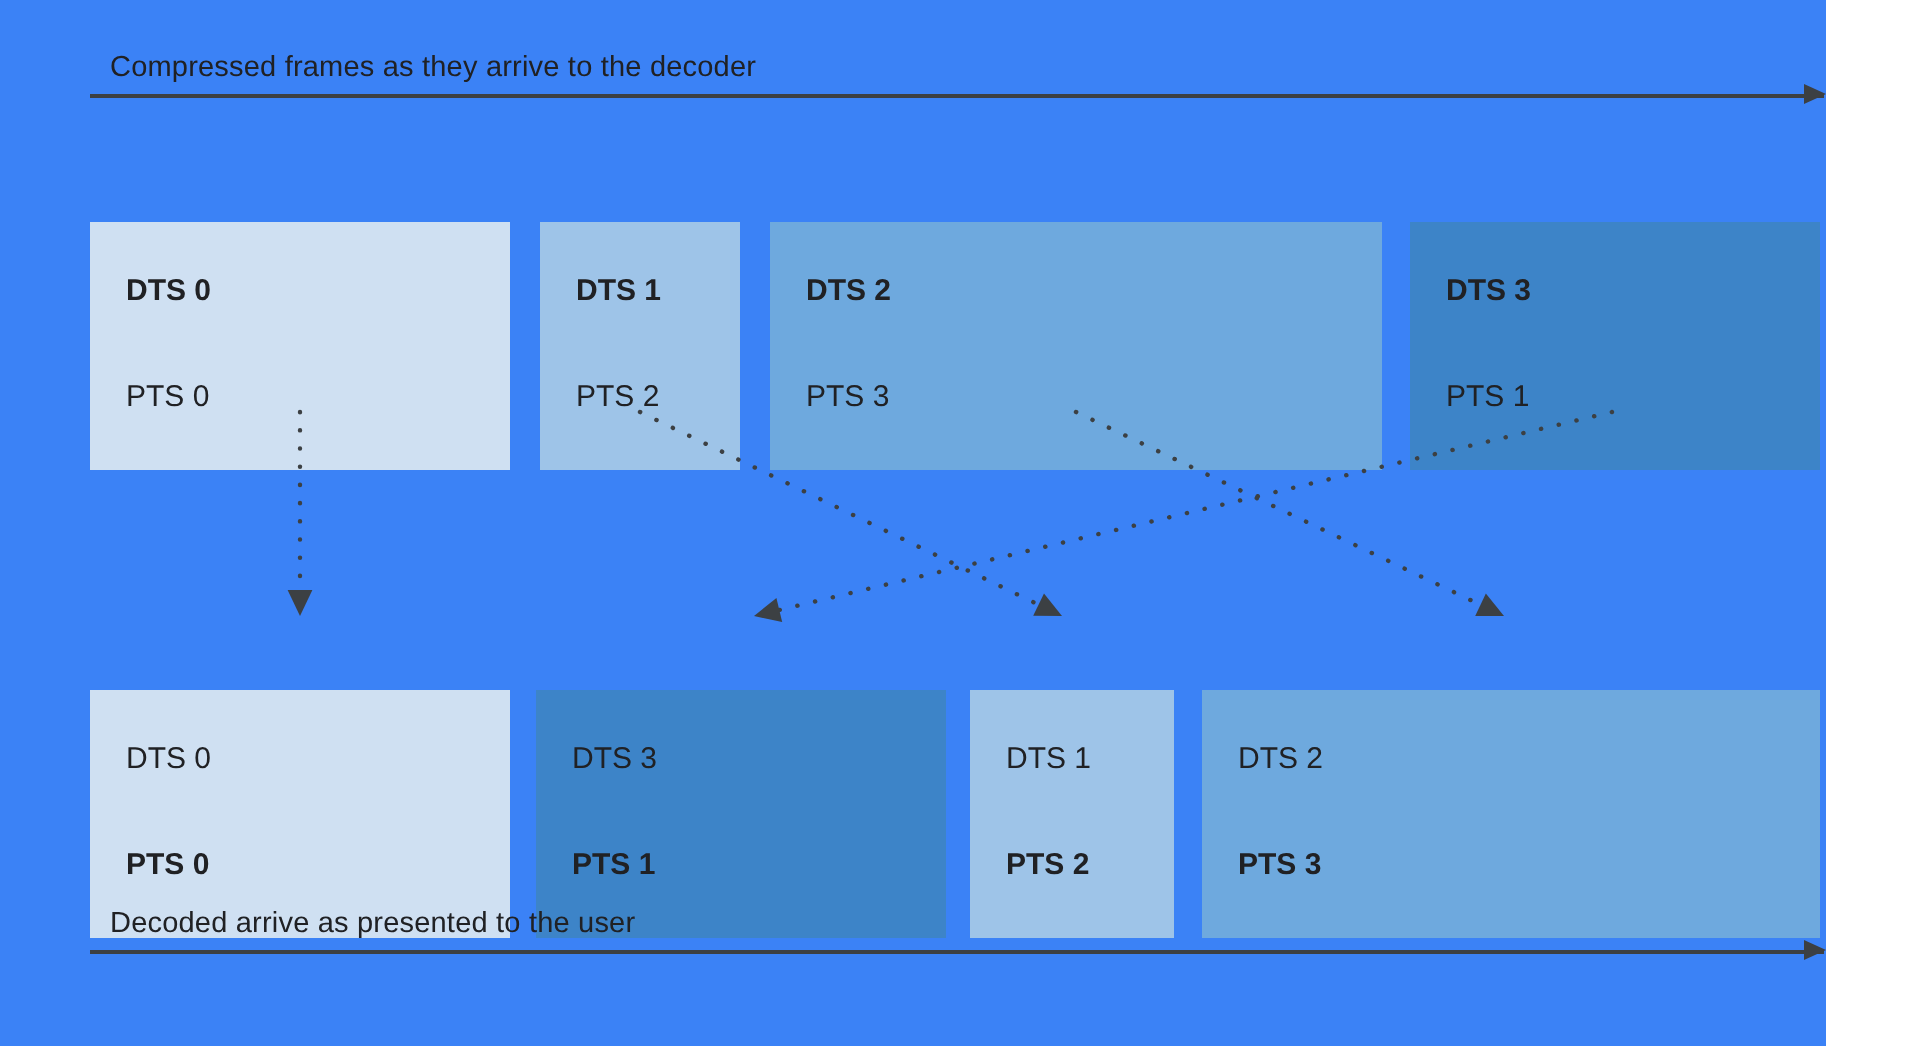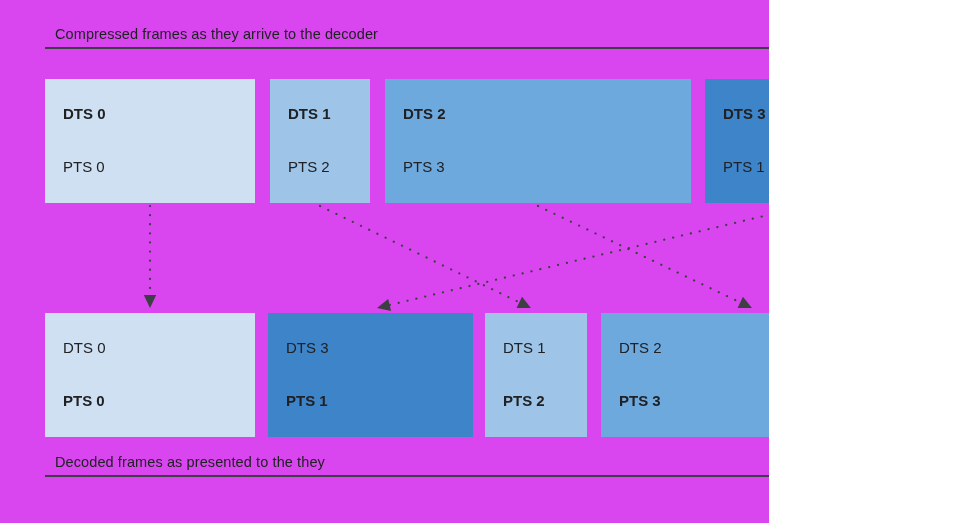--- a/index.html
+++ b/index.html
@@ -7,23 +7,23 @@
     margin: 0;
     padding: 0;
     background: #ffffff;
   }
   body {
     font-family: "Liberation Sans", sans-serif;
     -webkit-font-smoothing: antialiased;
   }
   #diagram {
     position: relative;
-    width: 769px;
+    width: 913px;
     height: 523px;
-    background: #d946ef;
+    background: #3b82f6;
     overflow: hidden;
     text-align: right;
   }
 
   
   .caption {
     position: absolute;
     font-size: 14.5px;
     color: #202124;
     letter-spacing: 0.1px;
@@ -58,20 +58,21 @@
     height: 0;
     border-top: 5.5px solid transparent;
     border-bottom: 5.5px solid transparent;
     border-left: 11px solid #3c4043;
   }
 
   
   .frame {
     position: absolute;
     box-sizing: border-box;
+    margin-top: 32px;
   }
   .frame .line {
     position: absolute;
     left: 18px;
     color: #202124;
     font-size: 15px;
     white-space: nowrap;
     line-height: 1;
   }
   .frame .line.dts { top: 27px; }
@@ -149,20 +150,20 @@
       <g>
         <line x1="538" y1="206" x2="743.1986309601807" y2="303.80495494363754" stroke="#3c4043" stroke-width="2.2" stroke-linecap="round" stroke-dasharray="0.1 9"></line>
         <polygon points="752,308 737.5972228854258,308.0033745963249 742.9324596750561,296.80983858670857" fill="#3c4043"></polygon>
       </g>
       <g>
         <line x1="806" y1="206" x2="386.4855718460688" y2="305.7446892114242" stroke="#3c4043" stroke-width="2.2" stroke-linecap="round" stroke-dasharray="0.1 9"></line>
         <polygon points="377,308 388.2132827804846,298.9610681336295 391.0815754756989,311.0247697635017" fill="#3c4043"></polygon>
       </g>
     </svg>
 
-  <div class="caption" id="caption-bottom">Decoded frames as presented to the they</div>
+  <div class="caption" id="caption-bottom">Decoded arrive as presented to the user</div>
 
   <div class="axis" id="axis-bottom">
     <div class="axis-line"></div>
     <div class="axis-head"></div>
   </div>
 
 </div>
 
 </body></html>

